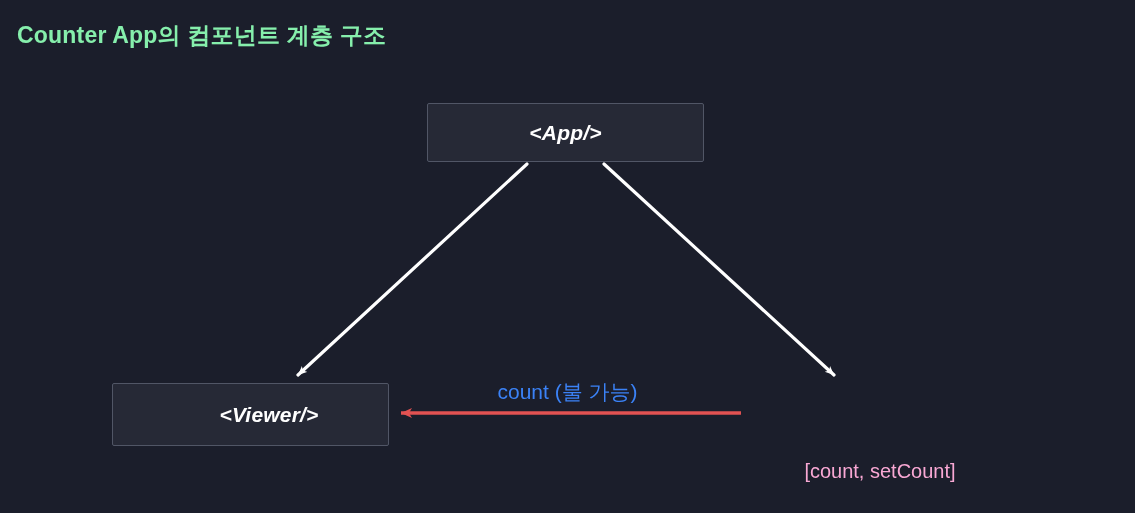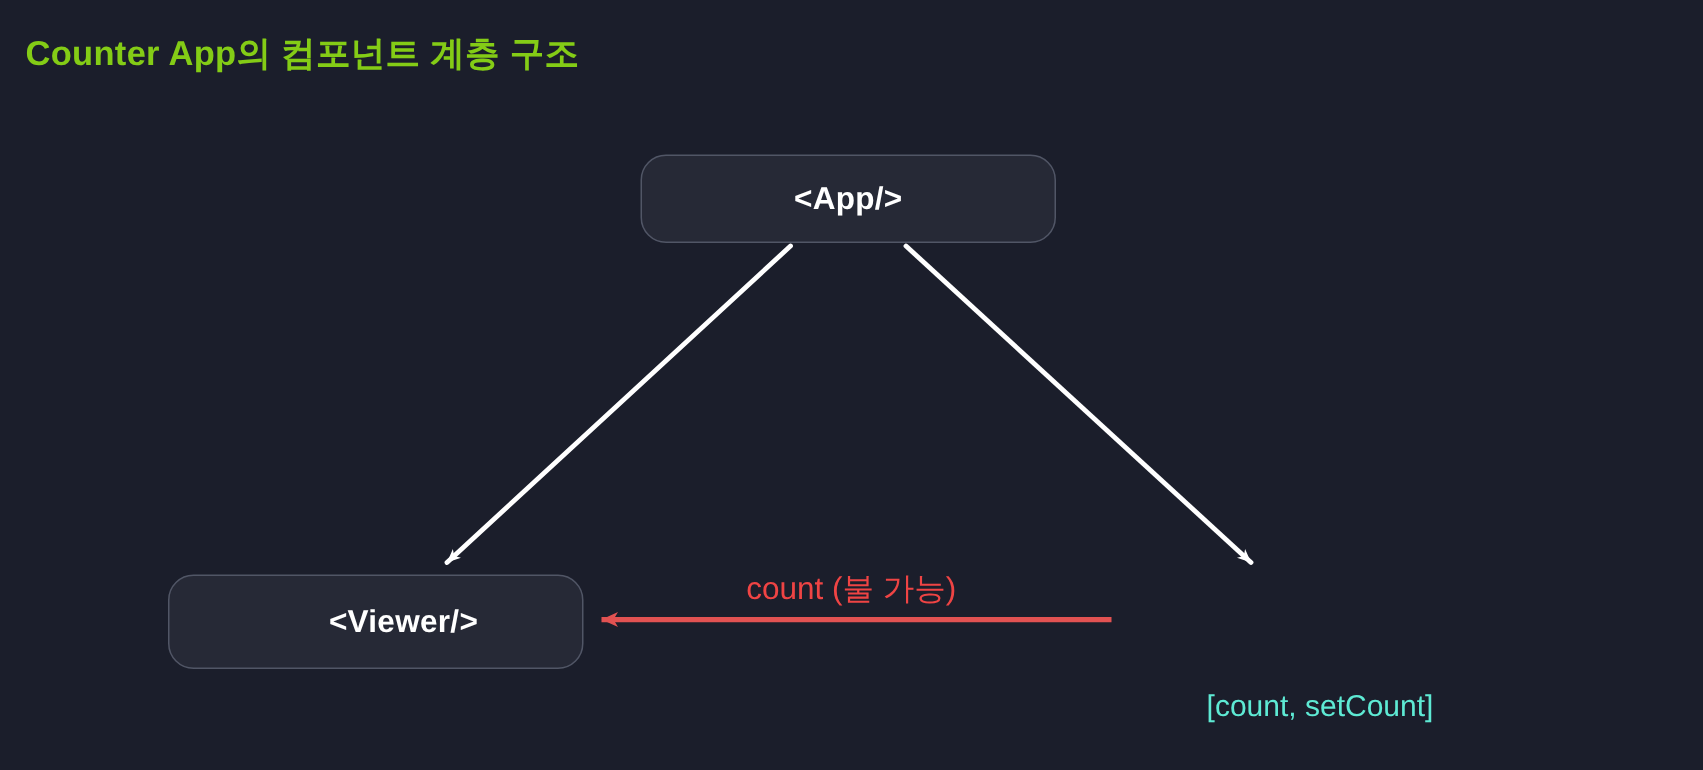--- a/index.html
+++ b/index.html
@@ -14,66 +14,67 @@
     background: #1b1e2b;
     overflow: hidden;
     font-family: "Liberation Sans", "DejaVu Sans", sans-serif;
   }
   .title {
     position: absolute;
     left: 17px;
     top: 20px;
     font-size: 23px;
     font-weight: 700;
-    color: #84cc16;
+    color: #86efac;
     letter-spacing: 0.2px;
   }
   .node {
     position: absolute;
     box-sizing: border-box;
     background: #262936;
     border: 1.5px solid #515666;
-    border-radius: 17px;
+    border-radius: 2px;
     display: flex;
     align-items: center;
     justify-content: center;
     color: #ffffff;
     font-size: 21px;
     font-weight: 700;
     letter-spacing: 0.2px;
+    font-style: italic;
   }
   .node-app        { left: 427px; top: 103px; width: 277px; height: 59px; }
   .node-viewer     { left: 112px; top: 383px; width: 277px; height: 63px; padding-left: 37px; }
   .node-controller { left: 741px; top: 383px; width: 278px; height: 64px; }
   .edges {
     position: absolute;
     left: 0; top: 0;
     width: 1135px;
     height: 513px;
     pointer-events: none;
   }
   .edge-label {
     position: absolute;
     left: 430px;
     top: 378px;
     width: 275px;
     text-align: center;
     font-size: 21px;
     font-weight: 400;
-    color: #ef4444;
+    color: #3b82f6;
   }
   .state-annotation {
     position: absolute;
     left: 741px;
     top: 460px;
     width: 278px;
     text-align: center;
     font-size: 20px;
     font-weight: 400;
-    color: #5eead4;
+    color: #f9a8d4;
   }
 </style>
 </head>
 <body>
 
 <div class="canvas">
 
   <div class="title">Counter App의 컴포넌트 계층 구조</div>
 
   <svg class="edges" viewBox="0 0 1135 513" xmlns="http://www.w3.org/2000/svg">

